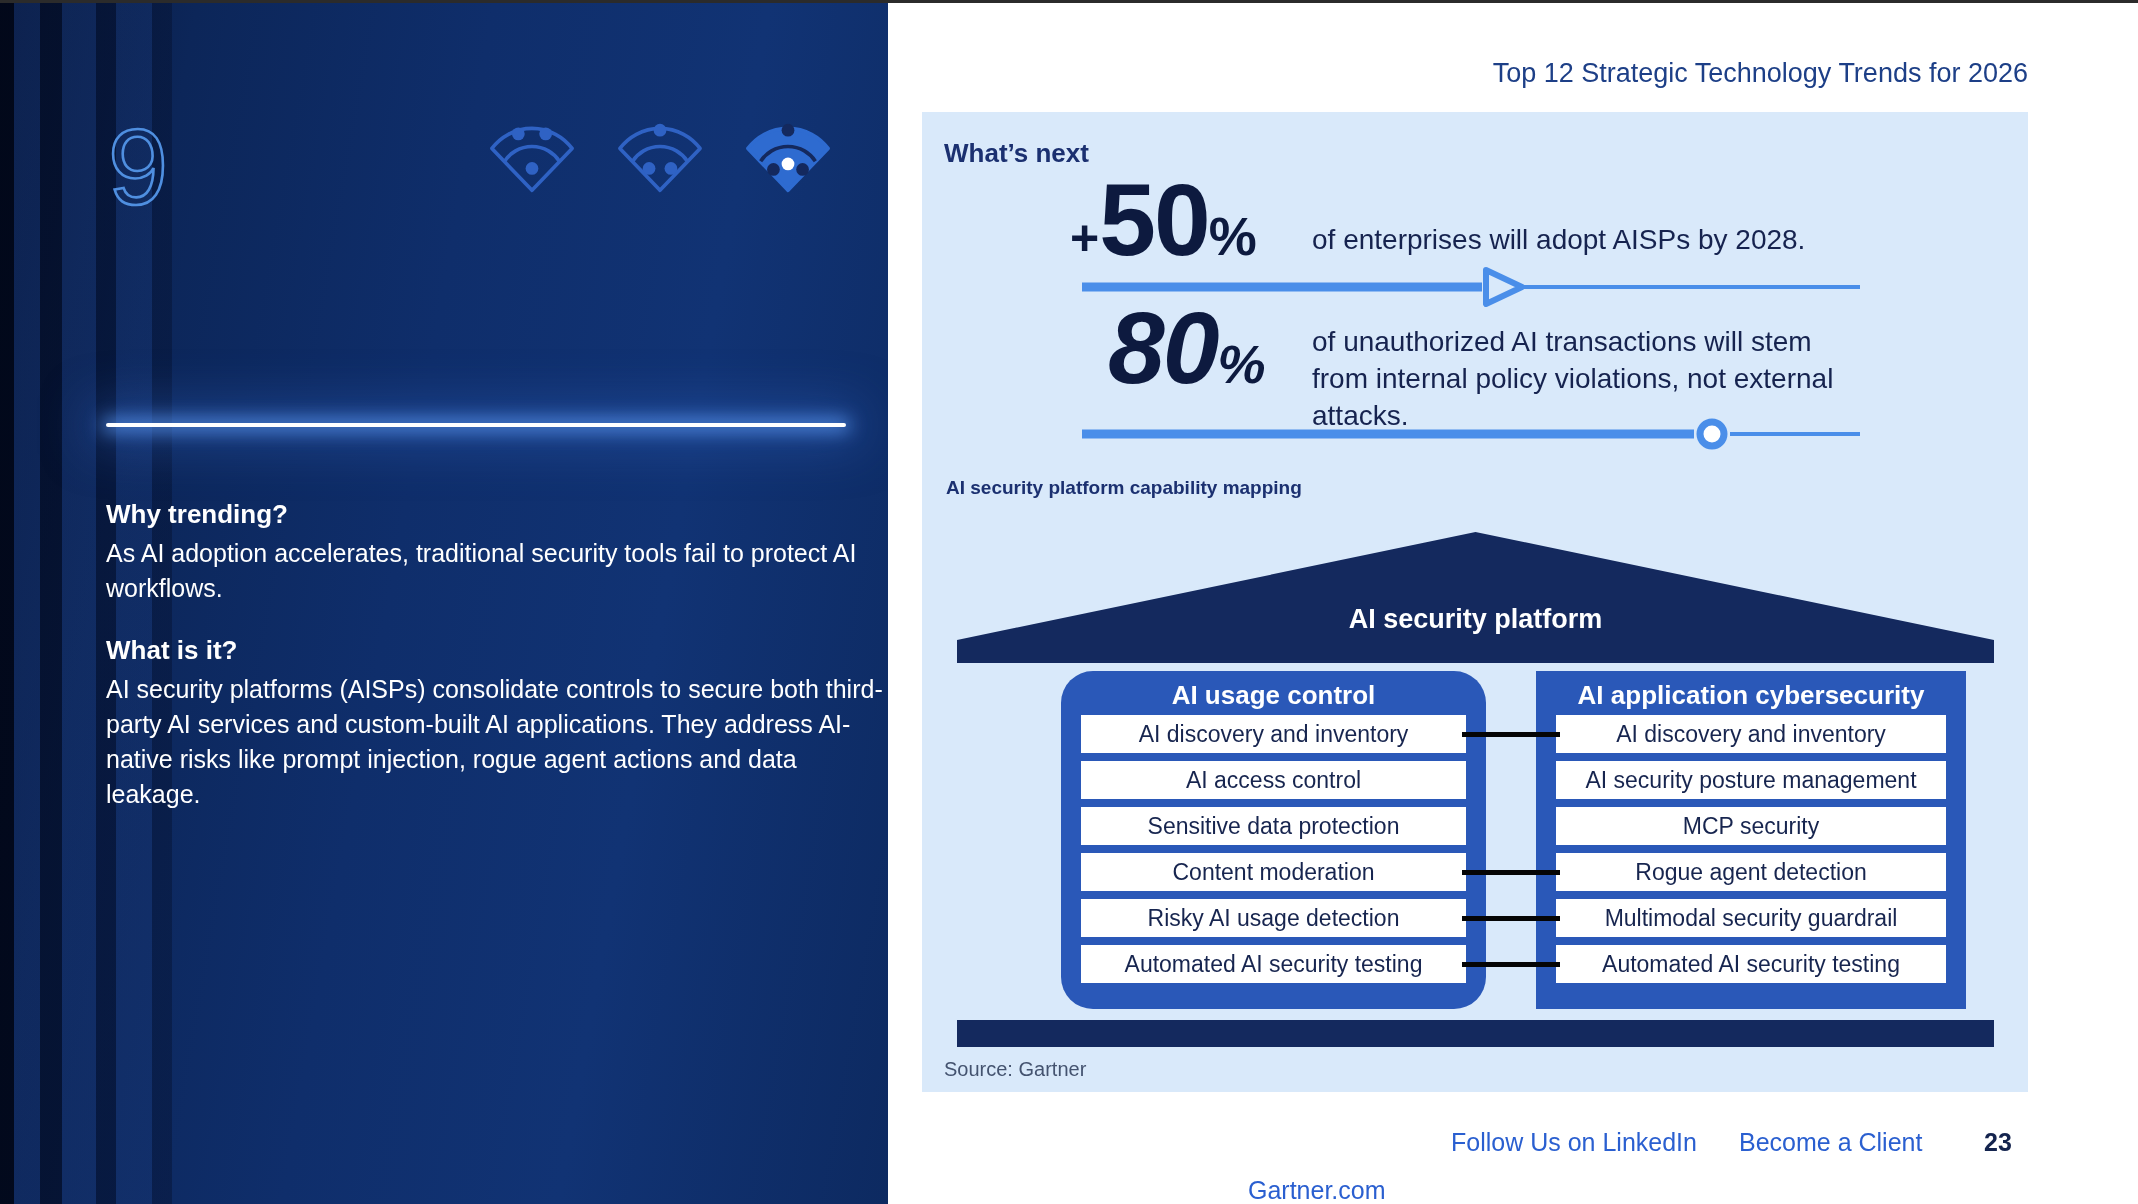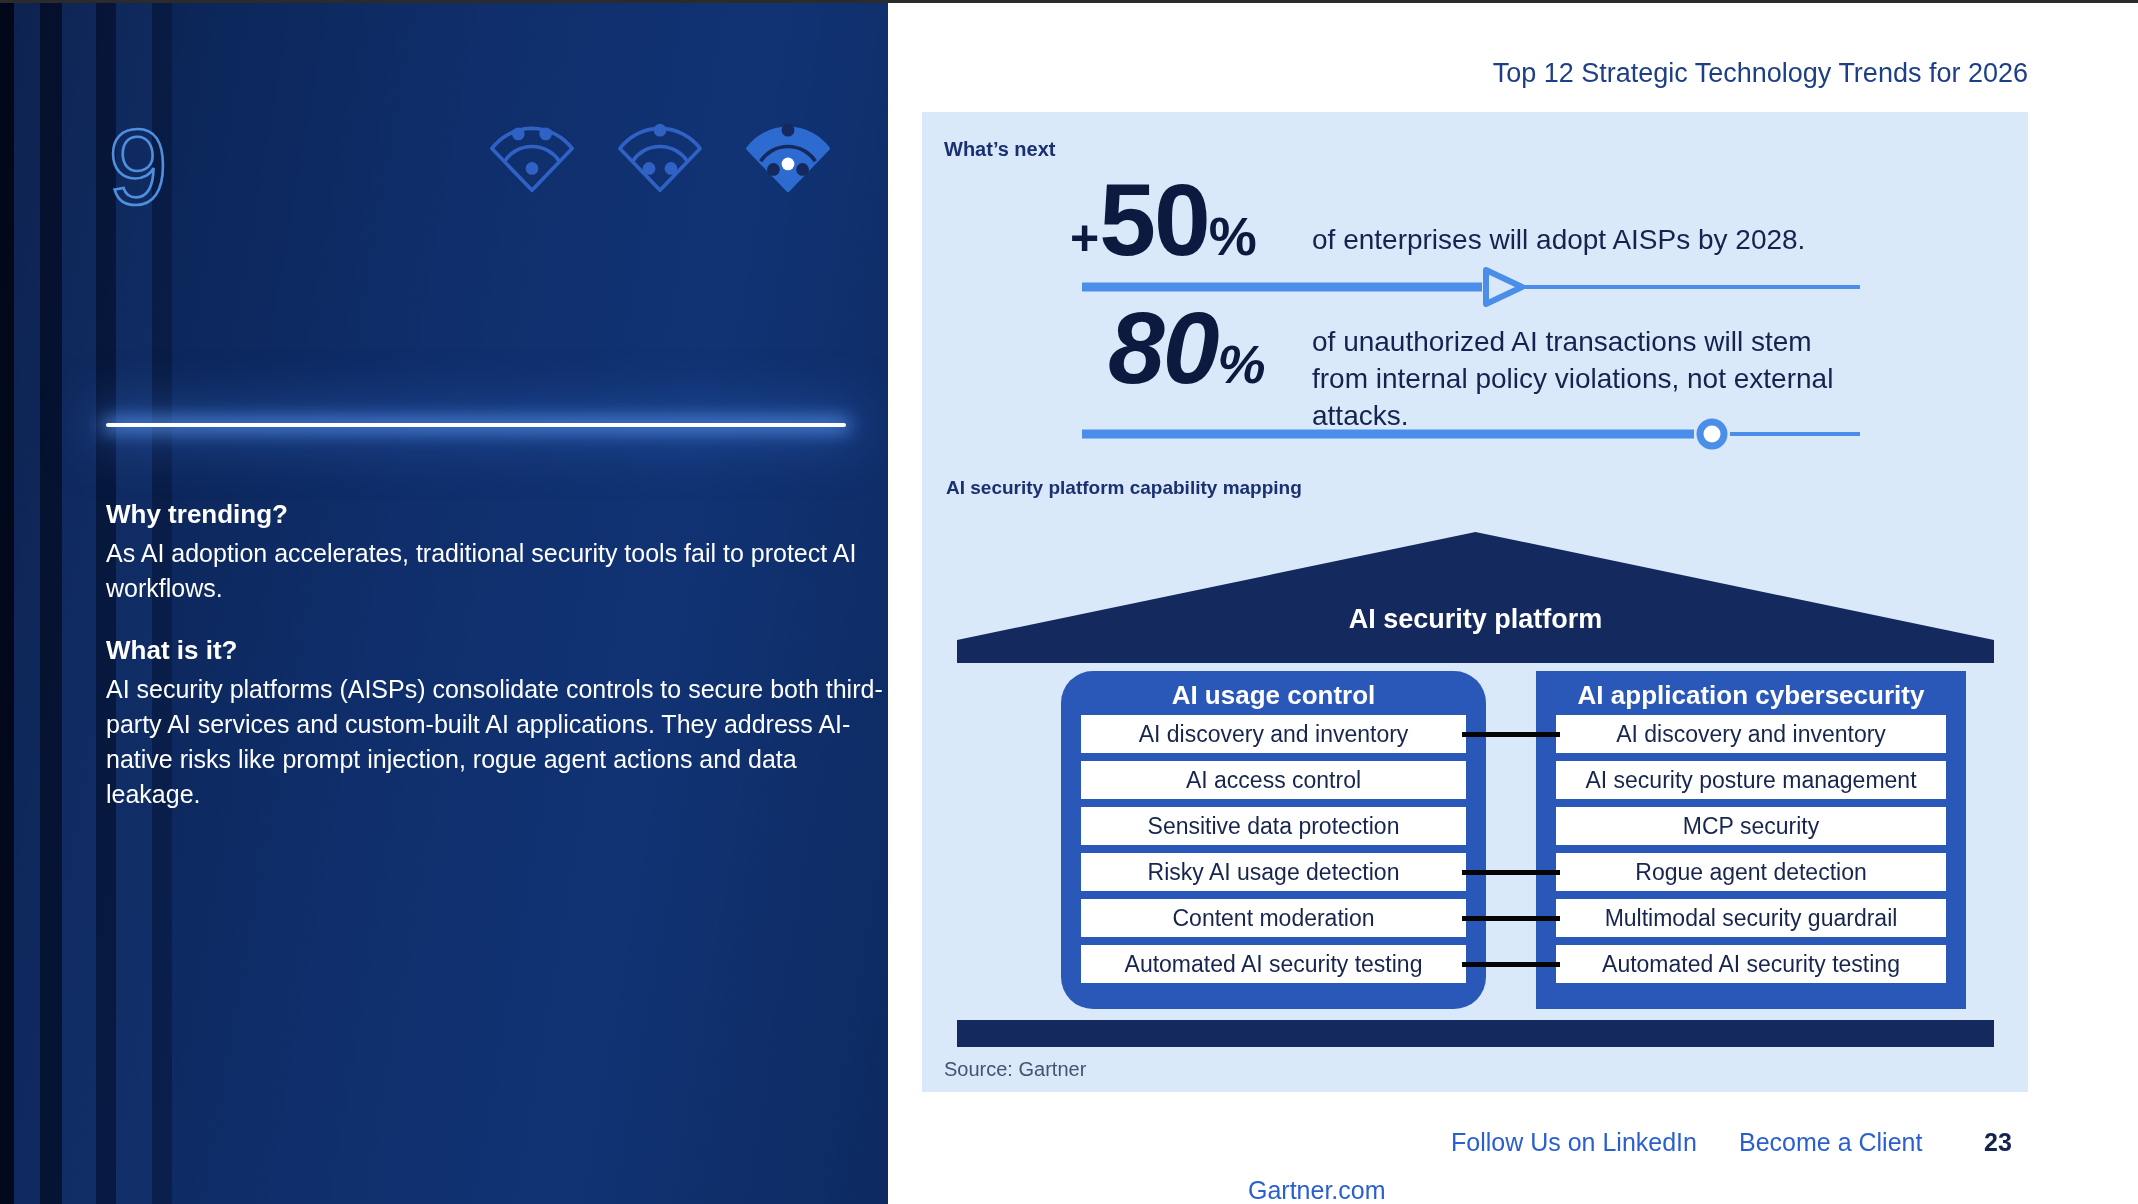--- a/index.html
+++ b/index.html
@@ -47,21 +47,21 @@
   .doc-header{
     position:absolute; top:58px; right:110px;
     color:#1d3f87; font-size:27px; font-weight:500;
   }
   .light-panel{
     position:absolute; top:112px; left:922px; width:1106px; height:980px;
     background:#d9e9fa;
   }
   .whats-next-heading{
     position:absolute; top:26px; left:22px;
-    color:#1b3070; font-size:20px; font-weight:700;
+    color:#1b3070; font-size:26px; font-weight:700;
   }
   .stat-number{ position:absolute; display:flex; align-items:baseline; color:#0d1a3f; }
   .stat-prefix{ font-size:50px; font-weight:700; }
   .stat-value{ font-size:102px; font-weight:700; letter-spacing:-2px; line-height:.8; }
   .stat-unit{ font-size:54px; font-weight:700; }
   .stat-text{ position:absolute; color:#16234f; font-size:28px; font-weight:400; line-height:1.32; }
   .stat-line{ position:absolute; }
 
   .cap-title{
     position:absolute; top:365px; left:24px;
@@ -197,22 +197,22 @@
   <div class="diagram">
     <div class="roof-tri"></div>
     <div class="roof-label">AI security platform</div>
     <div class="roof-bar"></div>
 
     <div class="column col-left">
       <div class="col-header">AI usage control</div>
       <div class="cap-row">AI discovery and inventory</div>
       <div class="cap-row">AI access control</div>
       <div class="cap-row">Sensitive data protection</div>
+      <div class="cap-row">Content moderation</div>
       <div class="cap-row">Risky AI usage detection</div>
-      <div class="cap-row">Content moderation</div>
       <div class="cap-row">Automated AI security testing</div>
     </div>
 
     <div class="column col-right">
       <div class="col-header">AI application cybersecurity</div>
       <div class="cap-row">AI discovery and inventory</div>
       <div class="cap-row">AI security posture management</div>
       <div class="cap-row">MCP security</div>
       <div class="cap-row">Rogue agent detection</div>
       <div class="cap-row">Multimodal security guardrail</div>

